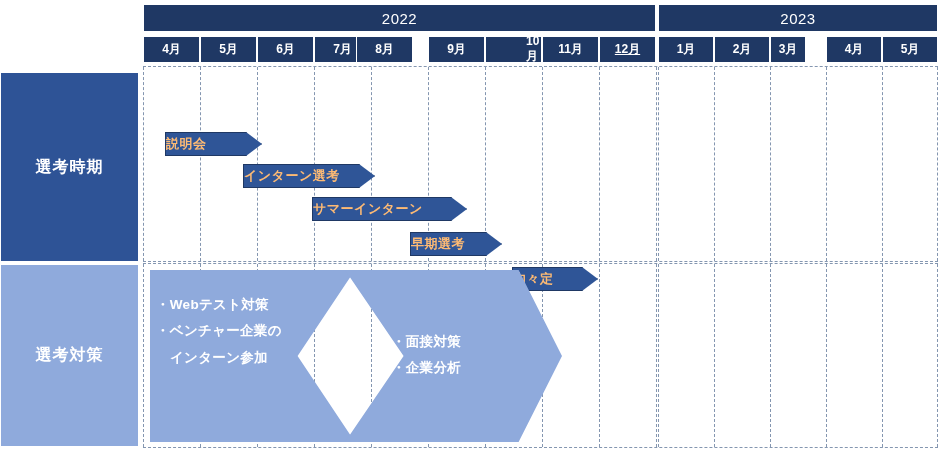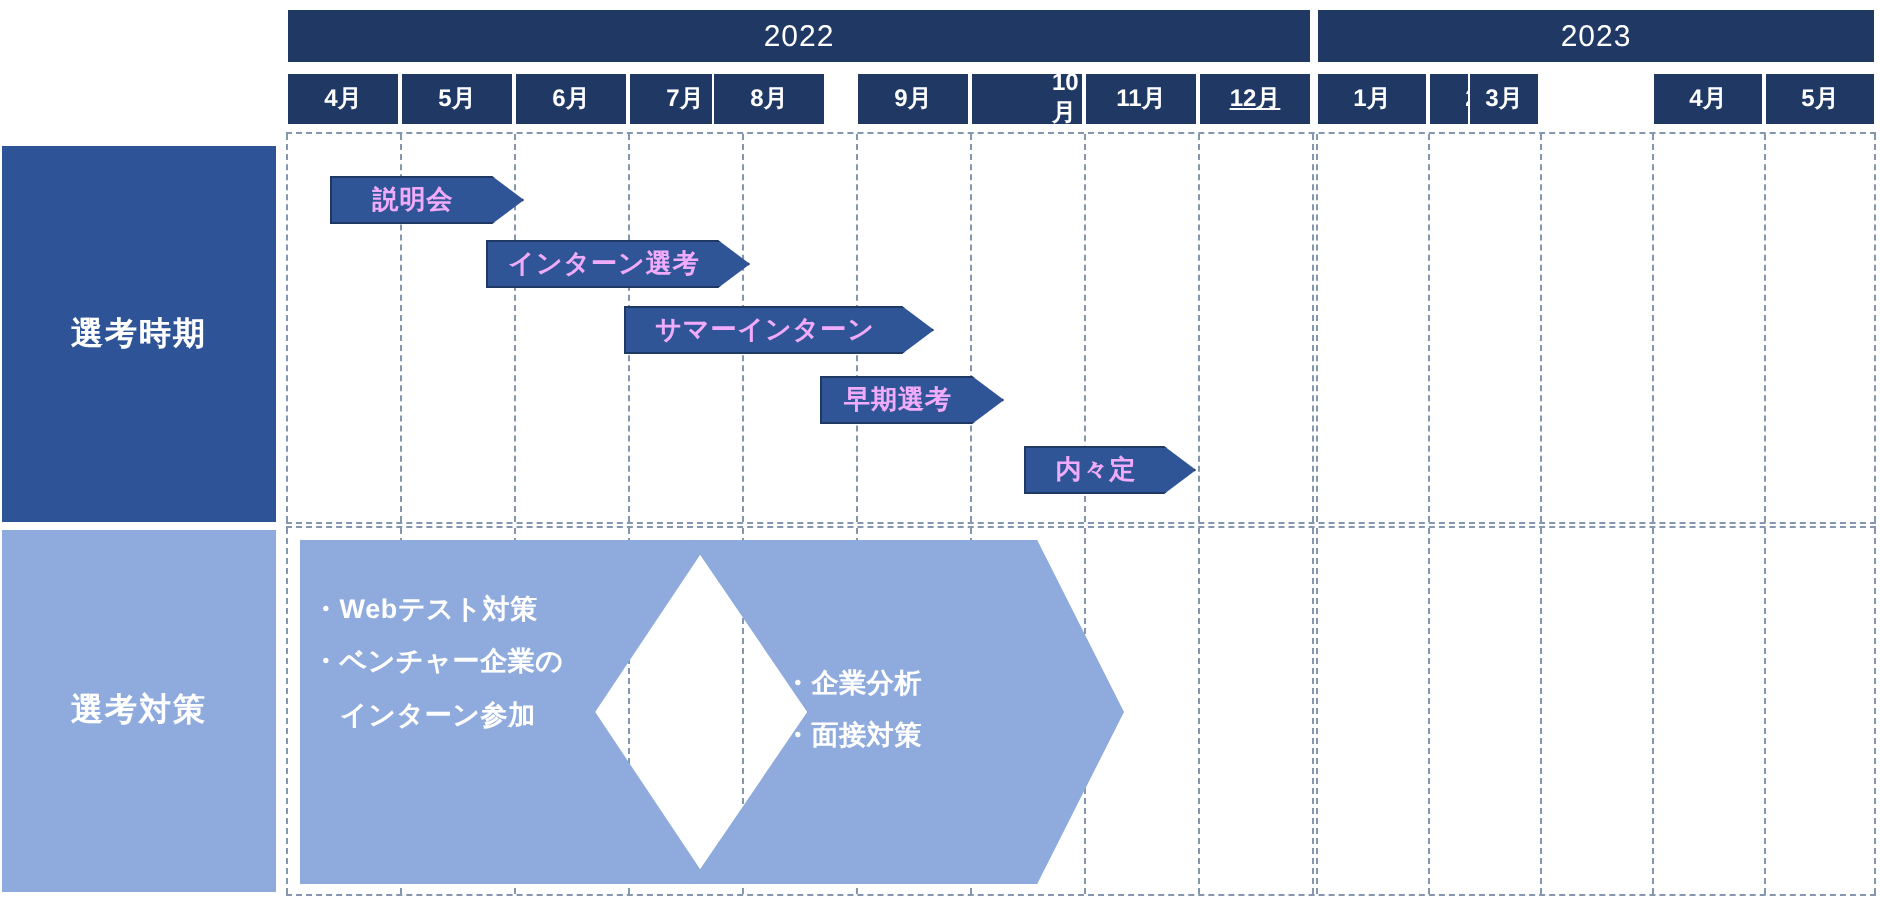--- a/index.html
+++ b/index.html
@@ -105,31 +105,31 @@
     border-left: 1px dashed #8496b0;
   }
 
   
   .arrow-bar {
     position: absolute;
     height: 24px;
     background: #2f5597;
     border: 1px solid #1f3864;
     box-sizing: border-box;
-    color: #f0abfc;
+    color: #fdba74;
     font-size: 13px;
     font-weight: bold;
     display: flex;
     align-items: center;
-    justify-content: center;
     -webkit-clip-path: polygon(0 0, calc(100% - 16px) 0, 100% 50%, calc(100% - 16px) 100%, 0 100%);
     clip-path: polygon(0 0, calc(100% - 16px) 0, 100% 50%, calc(100% - 16px) 100%, 0 100%);
     padding-right: 14px;
     letter-spacing: 0.5px;
     white-space: nowrap;
+    margin-top: 44px;
   }
 
   
   .chevron-block {
     position: absolute;
     background: #8faadc;
     box-sizing: border-box;
     color: #ffffff;
   }
   #measures-block-left {
@@ -209,21 +209,21 @@
       </div>
       <div class="month-cell" style="left: 599px; width: 57px; text-decoration: underline;">
         <span>12月</span>
       </div>
       <div class="month-cell" style="left: 658px; width: 56px;">
         <span>1月</span>
       </div>
       <div class="month-cell" style="left: 714px; width: 56px;">
         <span>2月</span>
       </div>
-      <div class="month-cell" style="left: 734px; width: 36px;">
+      <div class="month-cell" style="left: 770px; width: 36px;">
         <span>3月</span>
       </div>
       <div class="month-cell" style="left: 826px; width: 56px;">
         <span>4月</span>
       </div>
       <div class="month-cell" style="left: 882px; width: 56px;">
         <span>5月</span>
       </div>
     </div>
 
@@ -293,17 +293,17 @@
 
   <div class="chevron-block" id="measures-block-left"></div>
   <div class="chevron-block" id="measures-block-right"></div>
 
   <div class="measures-list" id="measures-list-left">
       <div>・Webテスト対策</div>
       <div>・ベンチャー企業の</div>
       <div class="indent">インターン参加</div>
     </div>
   <div class="measures-list" id="measures-list-right">
+      <div>・面接対策</div>
       <div>・企業分析</div>
-      <div>・面接対策</div>
     </div>
 
 </div>
 
 </body></html>

